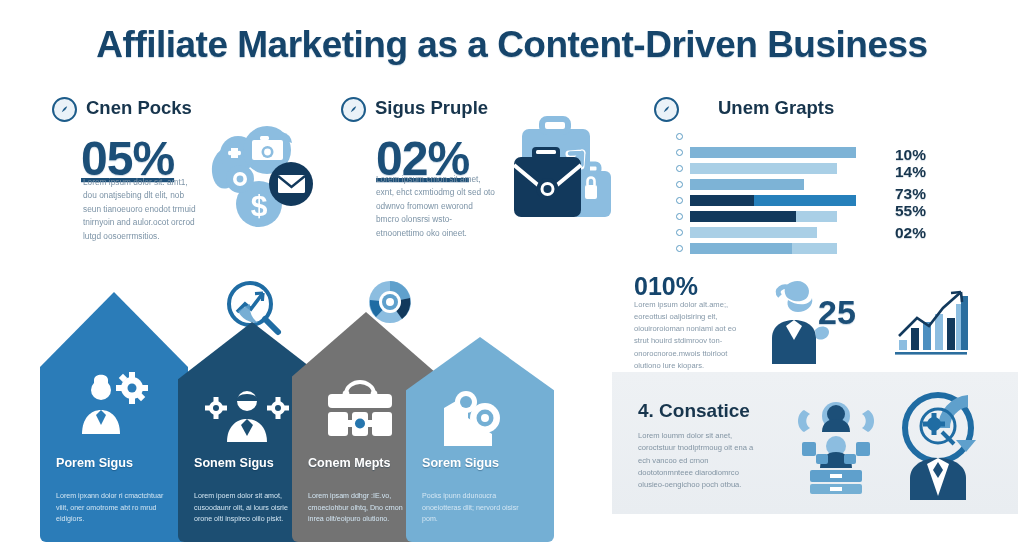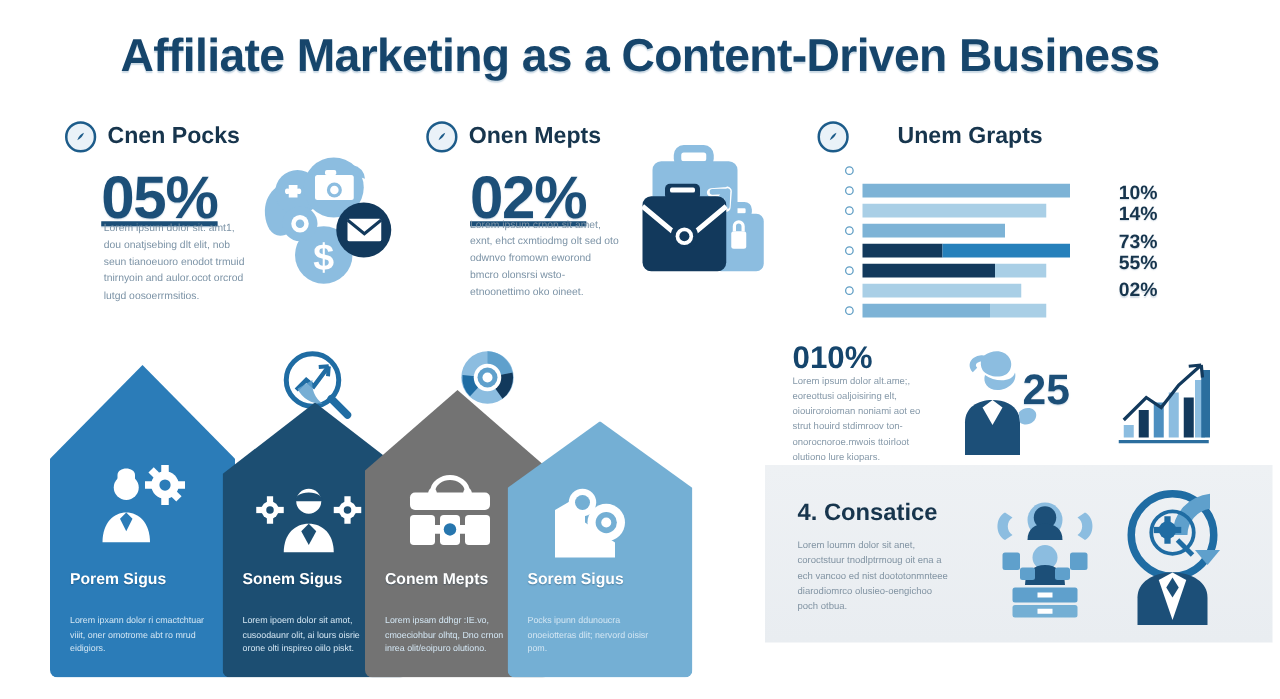--- a/index.html
+++ b/index.html
@@ -145,21 +145,21 @@
     <circle cx="50" cy="67" r="7" fill="#fff"></circle>
     <circle cx="50" cy="67" r="3.4" fill="#8cbde0"></circle>
   </svg>
 
   <div class="panel-head" style="left:341px; top:97px;">
     <span class="badge-icon">
       <svg width="13" height="13" viewBox="0 0 24 24">
           <path d="M7 17 C9 11 13 7 17 6 C16 10 12 15 7 17 Z" fill="#1d5c8a"></path>
         </svg>
     </span>
-    <span class="htxt">Onen Mepts</span>
+    <span class="htxt">Sigus Pruple</span>
   </div>
   <div class="stat-big" style="left:376px; top:131px;">02%</div>
   <div class="blurb" style="left:376px; top:173px;">Lorem ipsum crnon sit amet, exnt, ehct cxmtiodmg olt sed oto odwnvo fromown eworond bmcro olonsrsi wsto-etnoonettimo oko oineet.</div>
 
   <svg class="deco" style="left:500px; top:105px;" width="120" height="130" viewBox="0 0 120 130">
     <rect x="22" y="24" width="68" height="66" rx="7" fill="#8cbde0"></rect>
     <rect x="42" y="14" width="26" height="13" rx="5" fill="none" stroke="#8cbde0" stroke-width="6"></rect>
     <rect x="71" y="66" width="40" height="46" rx="6" fill="#8cbde0"></rect>
     <rect x="82" y="59" width="17" height="9" rx="3.5" fill="none" stroke="#8cbde0" stroke-width="5"></rect>
     <path d="M60 70 L82 48 M82 48 l-13 1 M82 48 l-1 13" stroke="#fff" stroke-width="7" fill="none" stroke-linecap="round"></path>
@@ -366,21 +366,21 @@
         <circle cx="28" cy="14" r="6" fill="#74afd4"></circle>
         <circle cx="47" cy="30" r="15" fill="#fff"></circle>
         <circle cx="47" cy="30" r="8.5" fill="#74afd4"></circle>
         <circle cx="47" cy="30" r="4" fill="#fff"></circle>
       </svg>
     </div>
   </div>
 
   <div class="card">
     <h3>4. Consatice</h3>
-    <div class="txt">Lorem loumm dolor sit anet, coroctstuur tnodlptrmoug oit ena a ech vancoo ed nist doototonmnteee diarodiomrco olusieo-oengichoo poch otbua.</div>
+    <div class="txt">Lorem loumm dolor sit anet, coroctstuur tnodlptrmoug oit ena a ech vancoo ed crnon doototonmnteee diarodiomrco olusieo-oengichoo poch otbua.</div>
 
     <svg style="position:absolute; left:176px; top:24px;" width="96" height="100" viewBox="0 0 96 100">
       <circle cx="48" cy="20" r="14" fill="#8cbde0"></circle>
       <circle cx="48" cy="18" r="9" fill="#1c4f78"></circle>
       <path d="M34 36 c0 -9 6 -13 14 -13 c8 0 14 4 14 13 z" fill="#1c4f78"></path>
       <path d="M16 14 c-8 4 -8 18 0 22 l6 -4 c-5 -3 -5 -11 0 -14 z" fill="#8cbde0"></path>
       <path d="M80 14 c8 4 8 18 0 22 l-6 -4 c5 -3 5 -11 0 -14 z" fill="#8cbde0"></path>
       <circle cx="48" cy="50" r="10" fill="#8cbde0"></circle>
       <path d="M32 72 c0 -10 7 -16 16 -16 c9 0 16 6 16 16 z" fill="#1c4f78"></path>
       <g fill="#5fa0cc">

